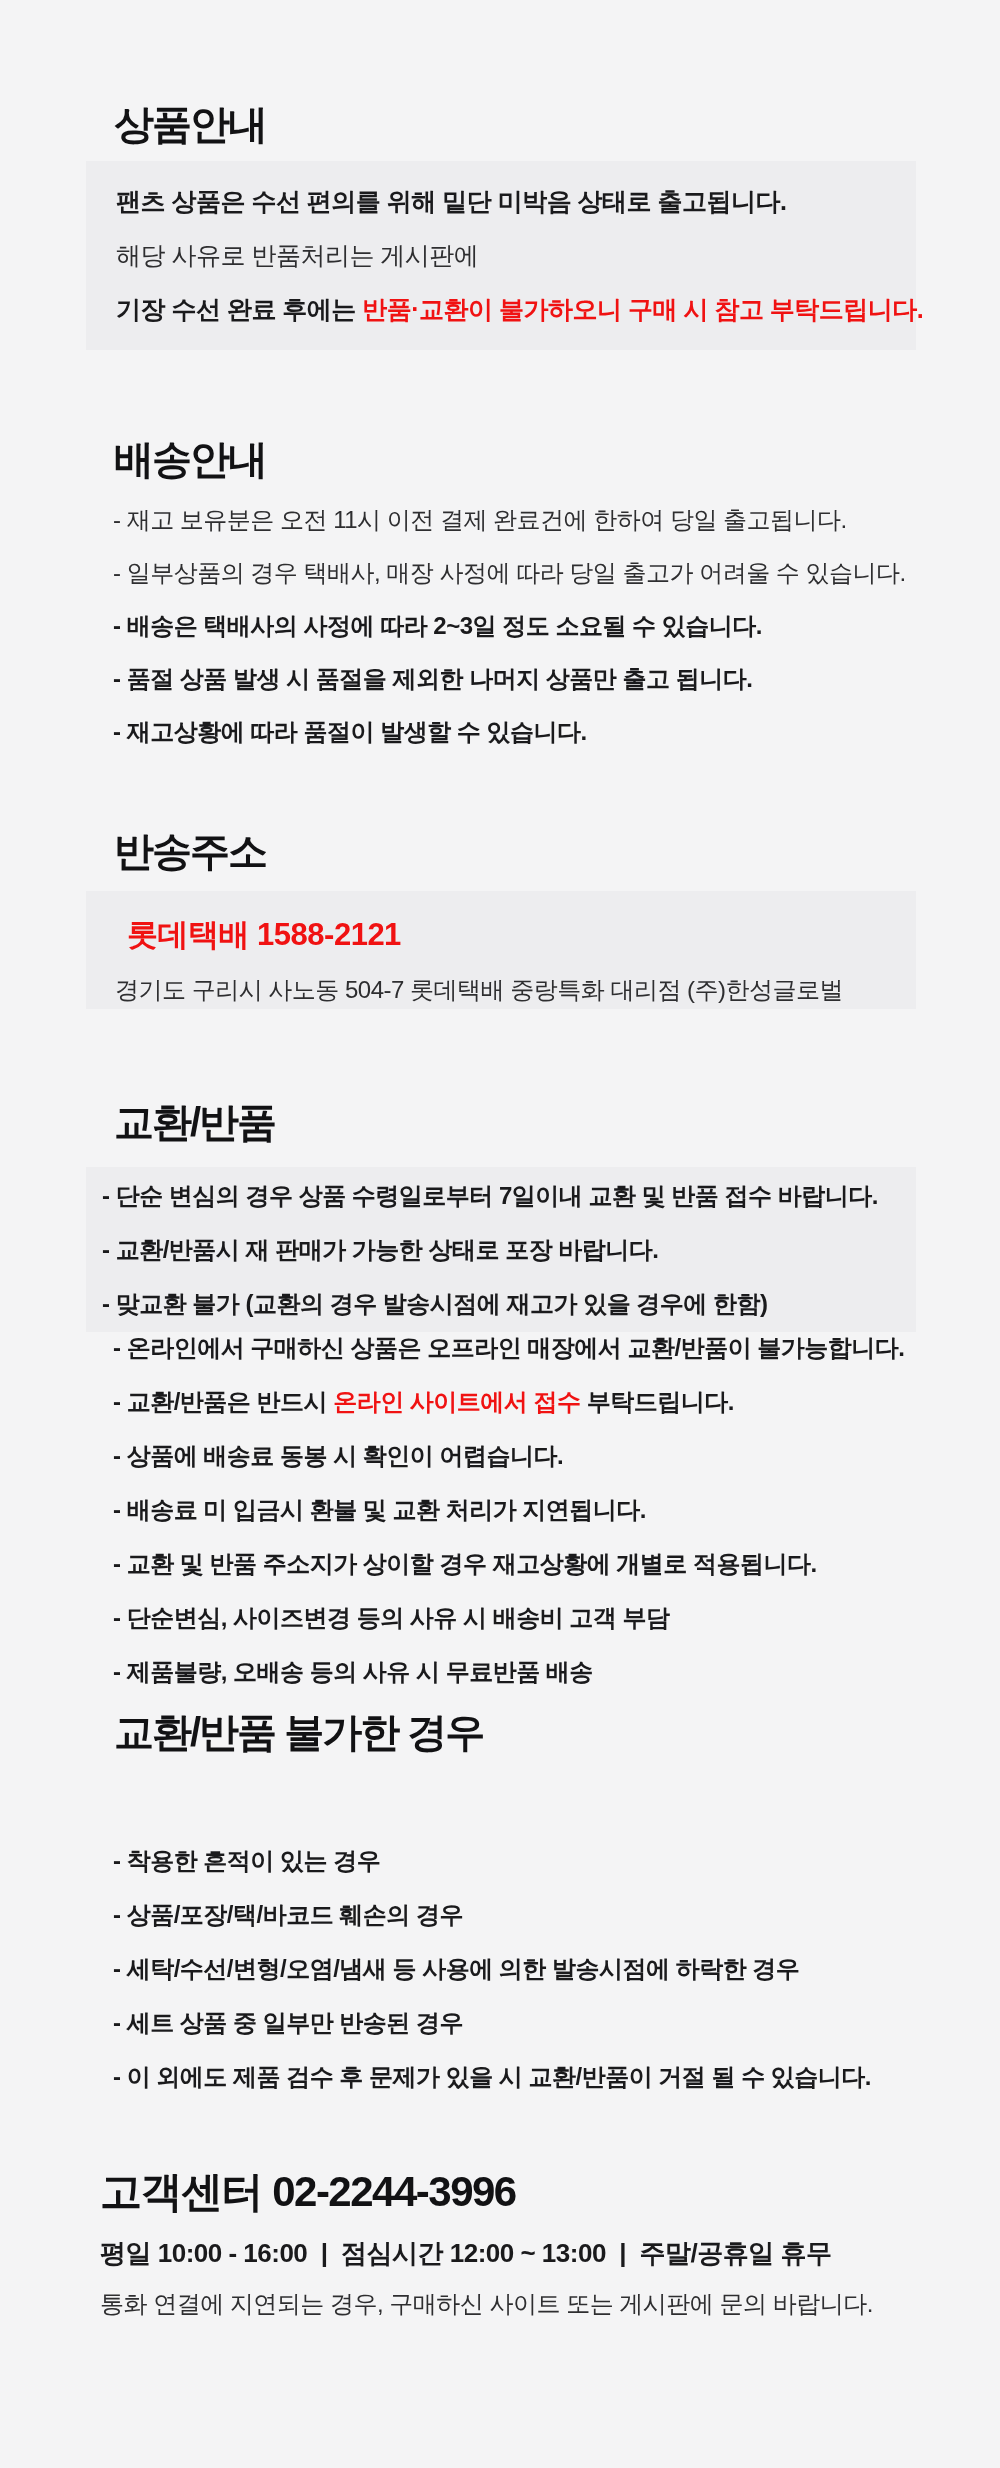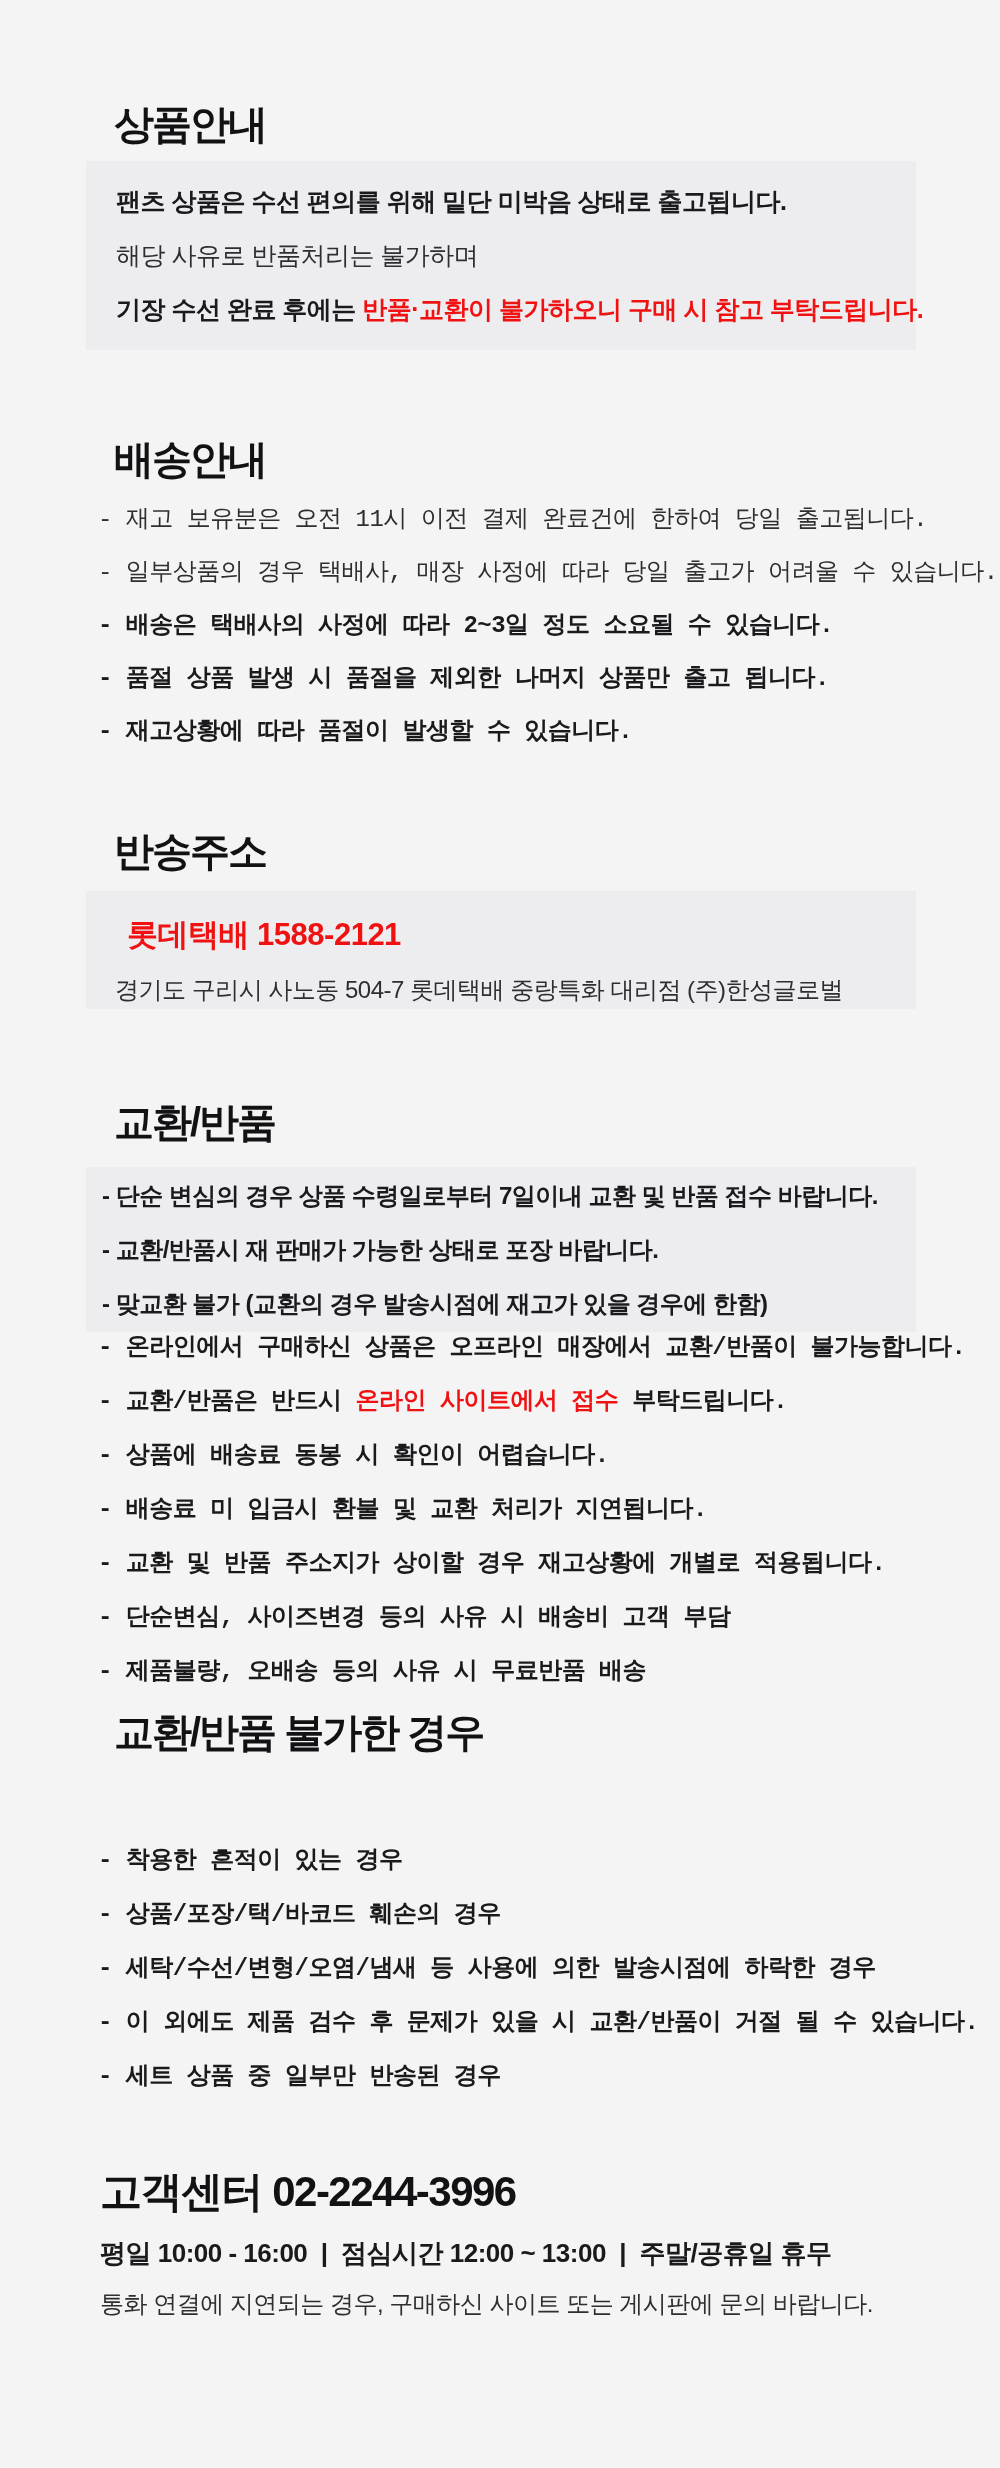--- a/index.html
+++ b/index.html
@@ -58,21 +58,21 @@
   }
   .addr{
     margin:10px 0 0 0;
     font-size:24px;
     font-weight:400;
     color:#2e2e30;
     line-height:44px;
     letter-spacing:-0.5px;
     white-space:nowrap;
   }
-  .list{position:absolute;left:98px;font-family:Liberation Mono, monospace;}
+  .list{position:absolute;left:113px;}
   #list-shipping{top:493px;}
   #list-exchange{top:1321px;}
   #list-noexchange{top:1834px;}
   .li{
     margin:0;
     height:53px;
     line-height:53px;
     font-size:24px;
     letter-spacing:-0.5px;
     white-space:nowrap;
@@ -114,21 +114,21 @@
   }
 </style>
 </head>
 <body>
 
 <div class="page">
 
   <div class="hd" id="hd-product">상품안내</div>
   <div class="box" id="box-product">
     <p class="bl bold">팬츠 상품은 수선 편의를 위해 밑단 미박음 상태로 출고됩니다.</p>
-    <p class="bl rg">해당 사유로 반품처리는 불가하며</p>
+    <p class="bl rg">해당 사유로 반품처리는 게시판에</p>
     <p class="bl bold"><span>기장 수선 완료 후에는 </span><span class="red">반품·교환이 불가하오니 구매 시 참고 부탁드립니다.</span></p>
   </div>
 
   <div class="hd" id="hd-shipping">배송안내</div>
   <div class="list" id="list-shipping">
     <p class="li rg">- 재고 보유분은 오전 11시 이전 결제 완료건에 한하여 당일 출고됩니다.</p>
     <p class="li rg">- 일부상품의 경우 택배사, 매장 사정에 따라 당일 출고가 어려울 수 있습니다.</p>
     <p class="li bold">- 배송은 택배사의 사정에 따라 2~3일 정도 소요될 수 있습니다.</p>
     <p class="li bold">- 품절 상품 발생 시 품절을 제외한 나머지 상품만 출고 됩니다.</p>
     <p class="li bold">- 재고상황에 따라 품절이 발생할 수 있습니다.</p>
@@ -154,21 +154,21 @@
     <p class="li li54 bold">- 교환 및 반품 주소지가 상이할 경우 재고상황에 개별로 적용됩니다.</p>
     <p class="li li54 bold">- 단순변심, 사이즈변경 등의 사유 시 배송비 고객 부담</p>
     <p class="li li54 bold">- 제품불량, 오배송 등의 사유 시 무료반품 배송</p>
   </div>
 
   <div class="hd" id="hd-noexchange">교환/반품 불가한 경우</div>
   <div class="list" id="list-noexchange">
     <p class="li li54 bold">- 착용한 흔적이 있는 경우</p>
     <p class="li li54 bold">- 상품/포장/택/바코드 훼손의 경우</p>
     <p class="li li54 bold">- 세탁/수선/변형/오염/냄새 등 사용에 의한 발송시점에 하락한 경우</p>
+    <p class="li li54 bold">- 세트 상품 중 일부만 반송된 경우</p>
     <p class="li li54 bold">- 이 외에도 제품 검수 후 문제가 있을 시 교환/반품이 거절 될 수 있습니다.</p>
-    <p class="li li54 bold">- 세트 상품 중 일부만 반송된 경우</p>
   </div>
 
   <div id="hd-cs">고객센터 02-2244-3996</div>
   <div id="cs-hours">평일 10:00 - 16:00  |  점심시간 12:00 ~ 13:00  |  주말/공휴일 휴무</div>
   <div id="cs-note">통화 연결에 지연되는 경우, 구매하신 사이트 또는 게시판에 문의 바랍니다.</div>
 
 </div>
 
 </body></html>

